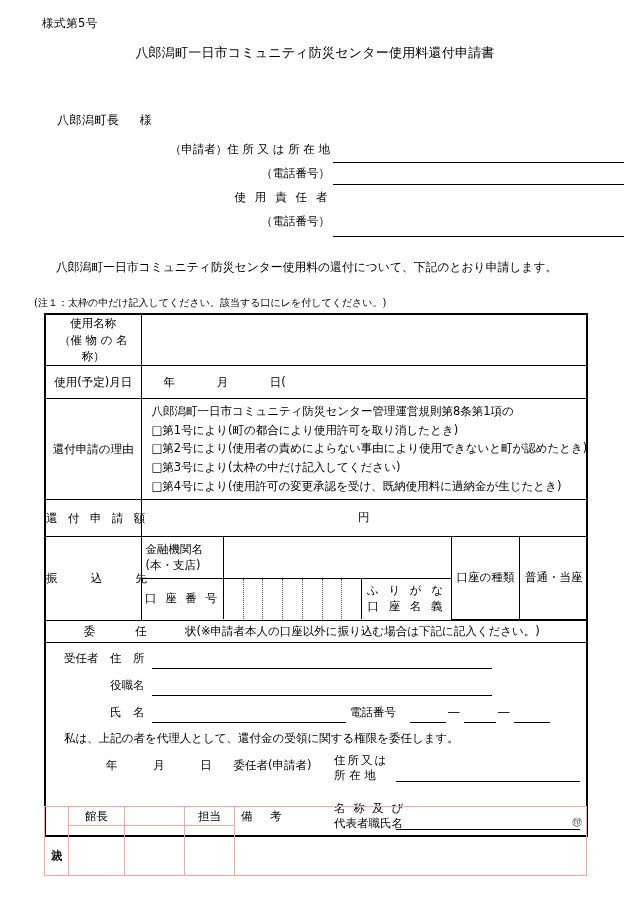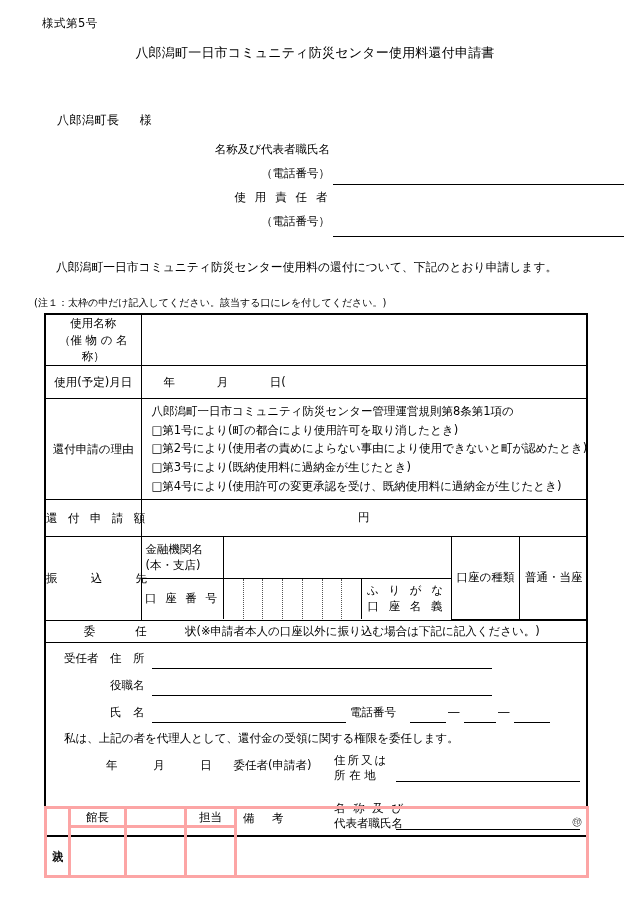--- a/index.html
+++ b/index.html
@@ -145,21 +145,21 @@
   .sig-rule { position: absolute; left: 62px; bottom: 1px; width: 184px; border-bottom: 1px solid #000; }
   .seal { position: absolute; right: 2px; bottom: 2px; font-size: 10px; }
 
   
   .approve {
     position: absolute; left: 44px; top: 806px;
     width: 542px;
     border-collapse: collapse; table-layout: fixed;
     font-size: 11.5px;
   }
-  .approve td { border: 3px solid #fca5a5; padding: 0; margin-top: 10px; }
+  .approve td { border: 1px solid #fca5a5; padding: 0; margin-top: 10px; }
   .vlabel {
     writing-mode: vertical-rl;
     text-orientation: upright;
     text-align: center;
     line-height: 1.1;
     letter-spacing: 1px;
     margin: 0 auto;
   }
   .ap-head { text-align: center; height: 19px; }
   .ap-head-l { padding-left: 6px; letter-spacing: 3px; }
@@ -174,24 +174,25 @@
   <div class="doc-title">八郎潟町一日市コミュニティ防災センター使用料還付申請書</div>
 
 
   <div class="addressee">
     <span>八郎潟町長</span>
     <span class="sama">様</span>
   </div>
 
   <div class="applicant">
 
-
     <div class="ap-row">
-      <span class="ap-label">名称及び代表者職氏名</span>
+      <span class="ap-label">（申請者）住 所 又 は 所 在 地</span>
+      <span class="ap-rule" style="top:20px;"></span>
     </div>
+
 
     <div class="ap-row">
       <span class="ap-label tel">（電話番号）</span>
       <span class="ap-rule" style="top:18px;"></span>
     </div>
 
     <div class="ap-row">
       <span class="ap-label wide">使 用 責 任 者</span>
     </div>
 
@@ -230,21 +231,21 @@
         </td>
       </tr>
 
       <tr>
         <td class="lbl" style="height:96px">還付申請の理由</td>
         <td>
           <div class="reason">
             <span class="hd">八郎潟町一日市コミュニティ防災センター管理運営規則第8条第1項の</span>
             <span class="chk">□第1号により(町の都合により使用許可を取り消したとき)</span>
             <span class="chk">□第2号により(使用者の責めによらない事由により使用できないと町が認めたとき)</span>
-            <span class="chk">□第3号により(既納使用料に過納金が生じたとき)</span>
+            <span class="chk">□第3号により(太枠の中だけ記入してください)</span>
             <span class="chk">□第4号により(使用許可の変更承認を受け、既納使用料に過納金が生じたとき)</span>
           </div>
         </td>
       </tr>
 
       <tr>
         <td class="lbl lbl-sp" style="height:36px">還 付 申 請 額</td>
         <td>
           <div class="amount">円</div>
         </td>

